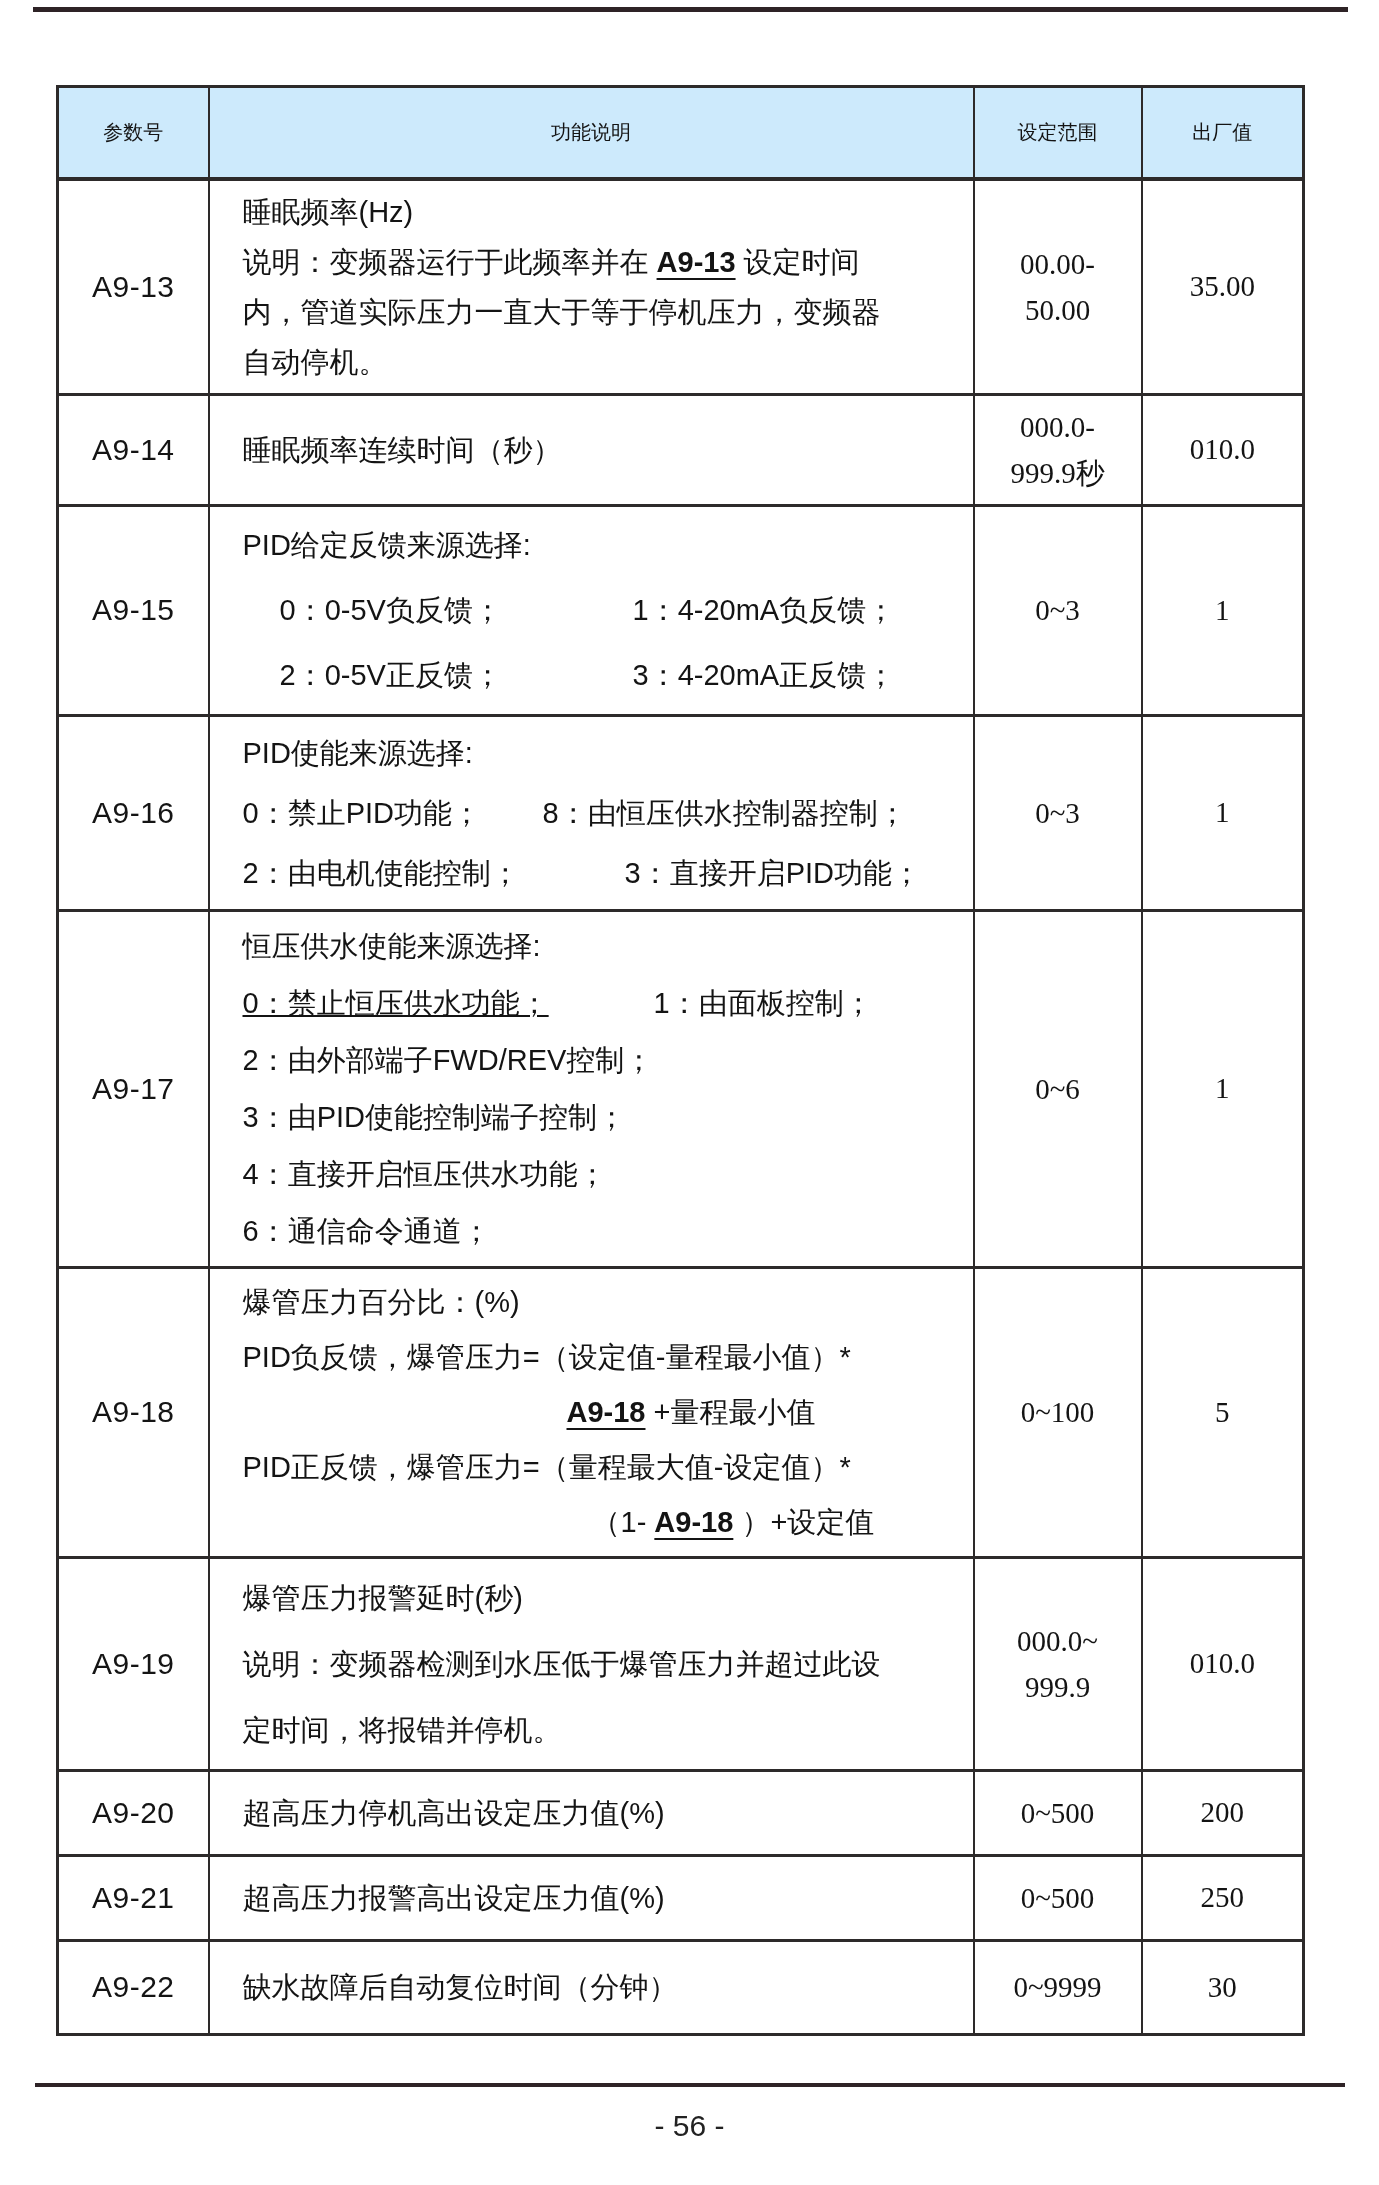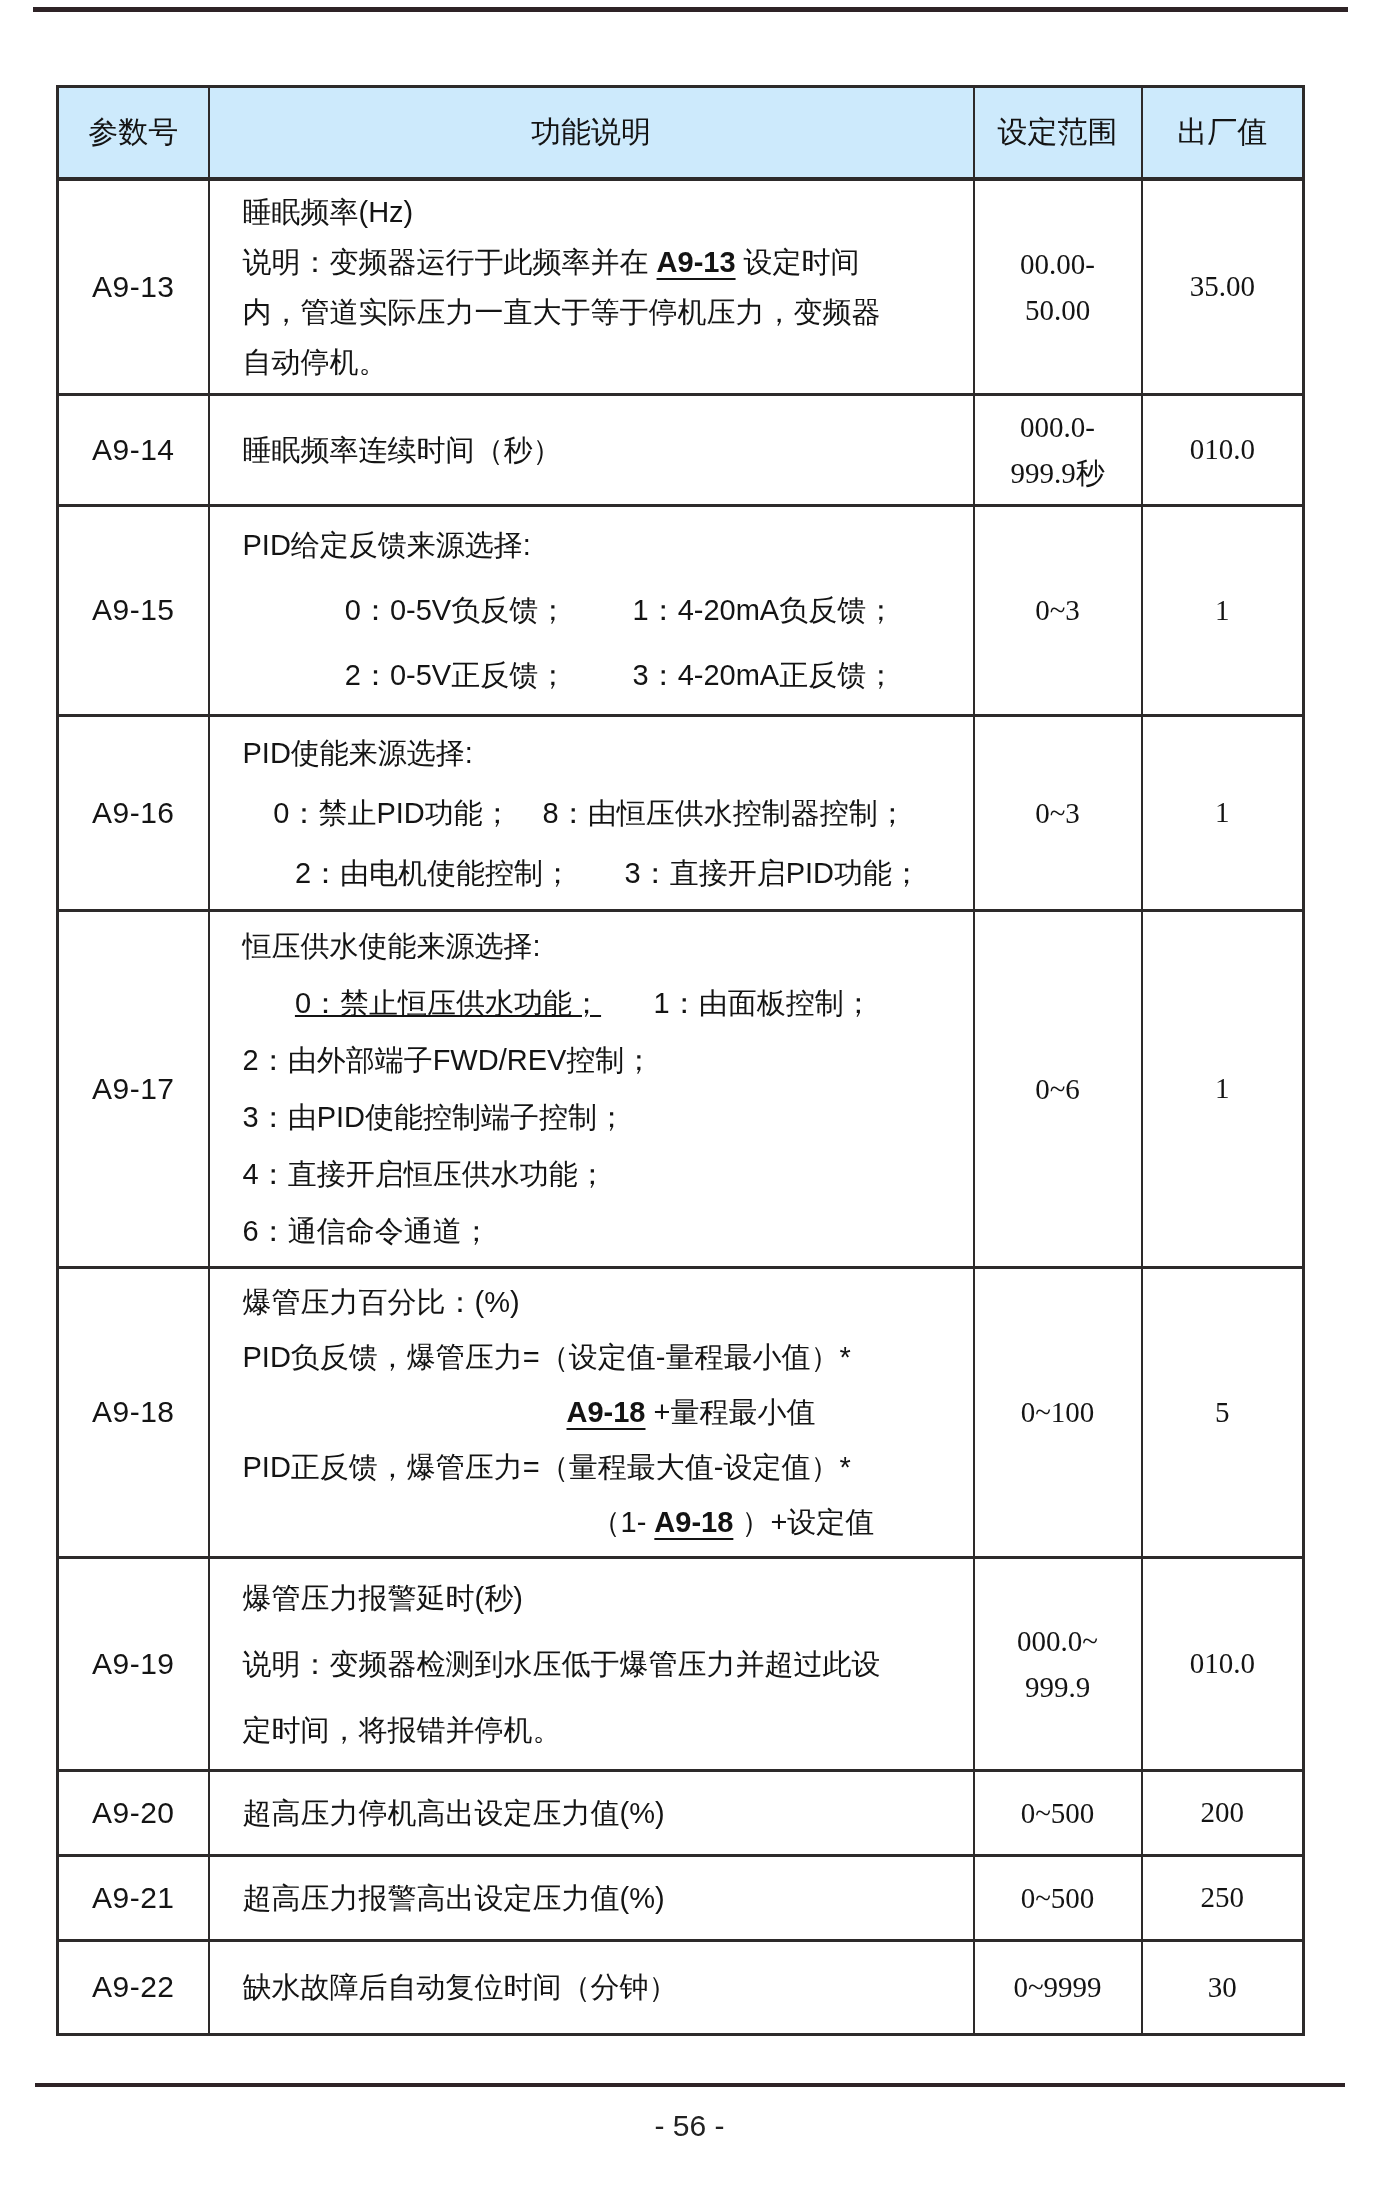--- a/index.html
+++ b/index.html
@@ -46,21 +46,21 @@
     border: 2px solid #2d2a2a;
     border-bottom-width: 3px;
     padding: 0;
     vertical-align: middle;
   }
   thead tr { height: 92px; }
   thead th {
     background: #cdeafc;
     font-family: "Liberation Serif", serif;
     font-weight: 400;
-    font-size: 30px;
+    font-size: 20px;
     border-bottom-width: 4px;
   }
 
   
   tbody tr:nth-child(1)  { height: 205px; }
   tbody tr:nth-child(2)  { height: 111px; }
   tbody tr:nth-child(3)  { height: 202px; }
   tbody tr:nth-child(4)  { height: 184px; }
   tbody tr:nth-child(5)  { height: 349px; }
   tbody tr:nth-child(6)  { height: 288px; }
@@ -82,21 +82,21 @@
     white-space: nowrap;
   }
   
   tbody tr:nth-child(1) .desc-line { line-height: 50px; }
   tbody tr:nth-child(3) .desc-line { line-height: 65px; }
   tbody tr:nth-child(4) .desc-line { line-height: 60px; }
   tbody tr:nth-child(5) .desc-line { line-height: 57px; }
   tbody tr:nth-child(6) .desc-line { line-height: 55px; }
   tbody tr:nth-child(7) .desc-line { line-height: 66px; }
 
-  .seg { display: inline; text-align: center; }
+  .seg { display: inline; }
   .seg.fixed { display: inline-block; }
   .seg.ref {
     font-weight: 700;
     text-decoration: underline;
     text-decoration-thickness: 2px;
     text-underline-offset: 6px;
   }
 
   td.range-cell, td.default-cell {
     text-align: center;

